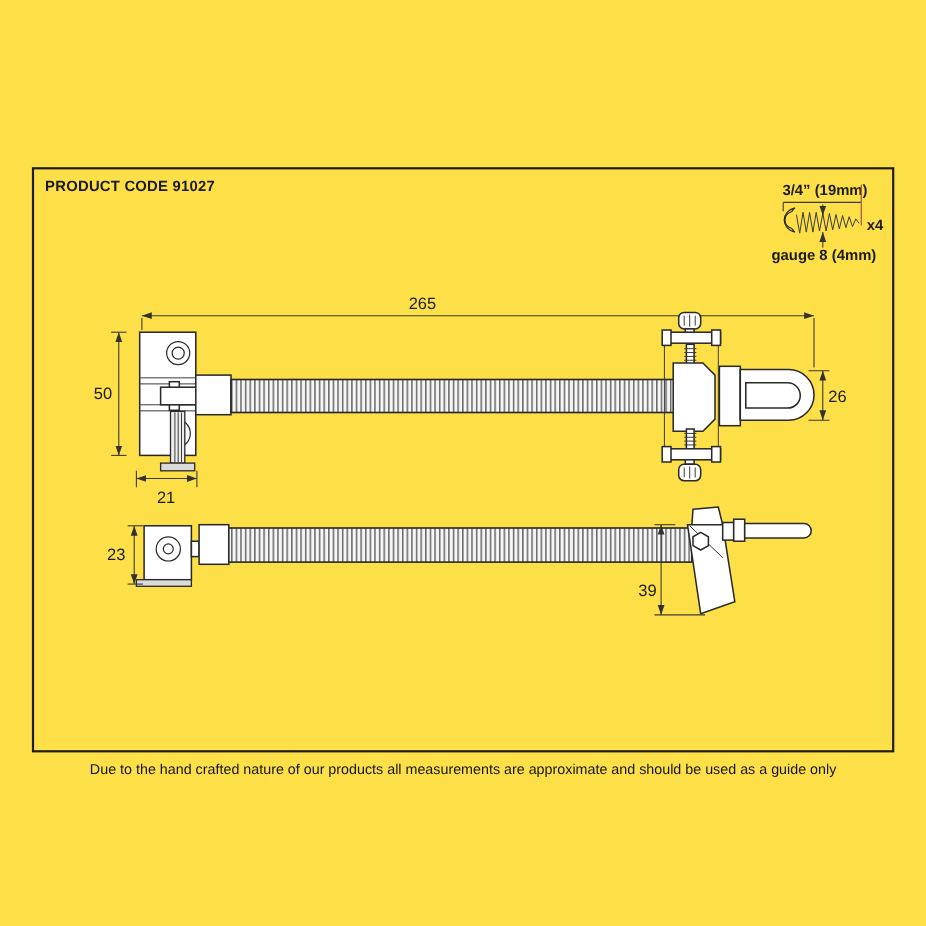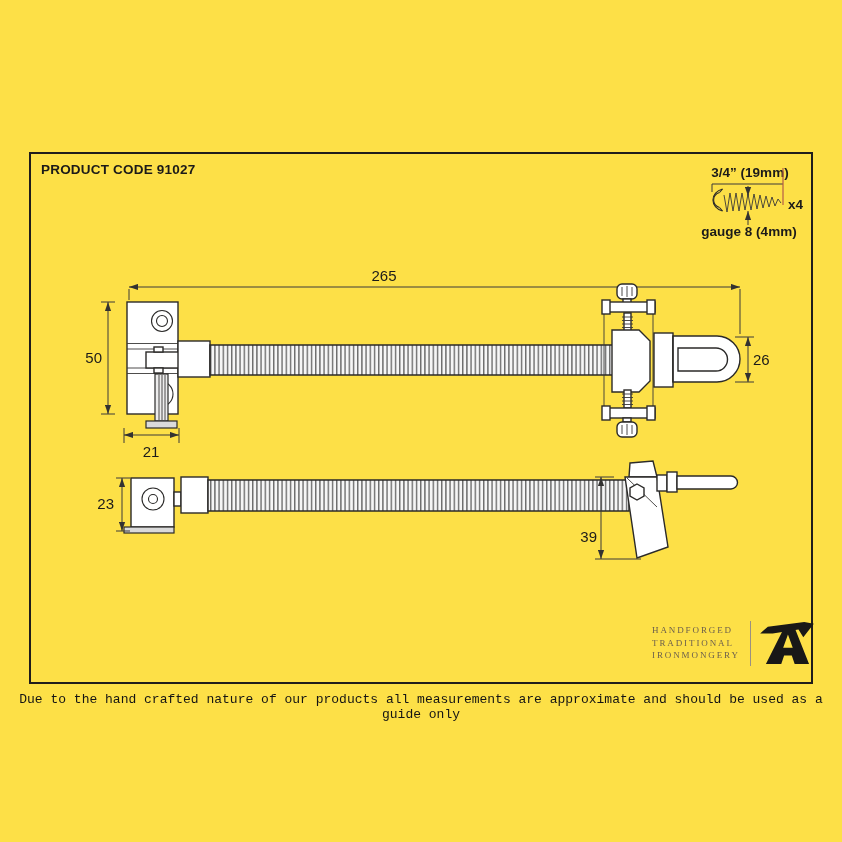--- a/index.html
+++ b/index.html
@@ -9,21 +9,21 @@
          border:2px solid #1f1d1c;box-sizing:border-box;}
   .product-code{position:absolute;left:41px;top:162px;font-weight:700;
                 font-size:13.5px;letter-spacing:.2px;color:#1b1a19;}
   .drawing{position:absolute;left:0;top:0;width:842px;height:842px;}
   .logo{position:absolute;left:652px;top:620px;display:flex;align-items:center;}
   .logo-text{font-family:"Liberation Serif",serif;font-size:9px;letter-spacing:1.9px;
              line-height:12.5px;color:#6b5e4d;white-space:nowrap;}
   .logo-divider{width:1px;height:45px;background:#9a9082;margin:0 9px 0 10px;}
   .anvil{width:54px;height:46px;}
   .disclaimer{position:absolute;left:0;top:692px;width:842px;text-align:center;
-              font-size:13px;color:#141414;font-family:Liberation Mono, monospace;}
+              font-size:13px;color:#141414;}
   
   .ol{fill:#ffffff;stroke:#2b2a29;stroke-width:1.4;}
   .sh{fill:#dadada;stroke:#2b2a29;stroke-width:1.2;}
   .ln{stroke:#2b2a29;stroke-width:1.1;fill:none;}
   .tn{stroke:#3a3938;stroke-width:0.9;fill:none;}
   .dim{stroke:#3c3b3a;stroke-width:1;fill:none;}
   .red{stroke:#b65c49;stroke-width:1.2;fill:none;}
   .dimtxt{font:400 15px "Liberation Sans",sans-serif;fill:#1c1b1a;}
   .lbl{font:700 13.5px "Liberation Sans",sans-serif;fill:#1c1b1a;}
 </style>
@@ -197,28 +197,16 @@
 
       <g>
         <line class="dim" x1="595" y1="477" x2="614" y2="477"></line>
         <line class="dim" x1="595" y1="559" x2="641" y2="559"></line>
         <line class="dim" x1="601" y1="477" x2="601" y2="559" marker-start="url(#ah)" marker-end="url(#ah)"></line>
         <text class="dimtxt" x="597" y="542" text-anchor="end">39</text>
       </g>
     </g>
   </svg>
 
-  <div class="logo">
-    <div class="logo-text">
-      <div>HANDFORGED</div>
-      <div>TRADITIONAL</div>
-      <div>IRONMONGERY</div>
-    </div>
-    <div class="logo-divider"></div>
-    <svg class="anvil" viewBox="0 0 56 48">
-      <path d="M0,14 L8,7 L46,2 L56,4 L45,18 L40,10 L13,14 Z" fill="#191817"></path>
-      <path fill-rule="evenodd" d="M25,8 L36,8 L51,46 L36,46 L33,37 L25,37 L22,46 L6,46 Z M29,15 L34,29 L24,29 Z" fill="#191817"></path>
-    </svg>
-  </div>
 
   <div class="disclaimer">Due to the hand crafted nature of our products all measurements are approximate and should be used as a guide only</div>
 
 </div>
 
 </body></html>

